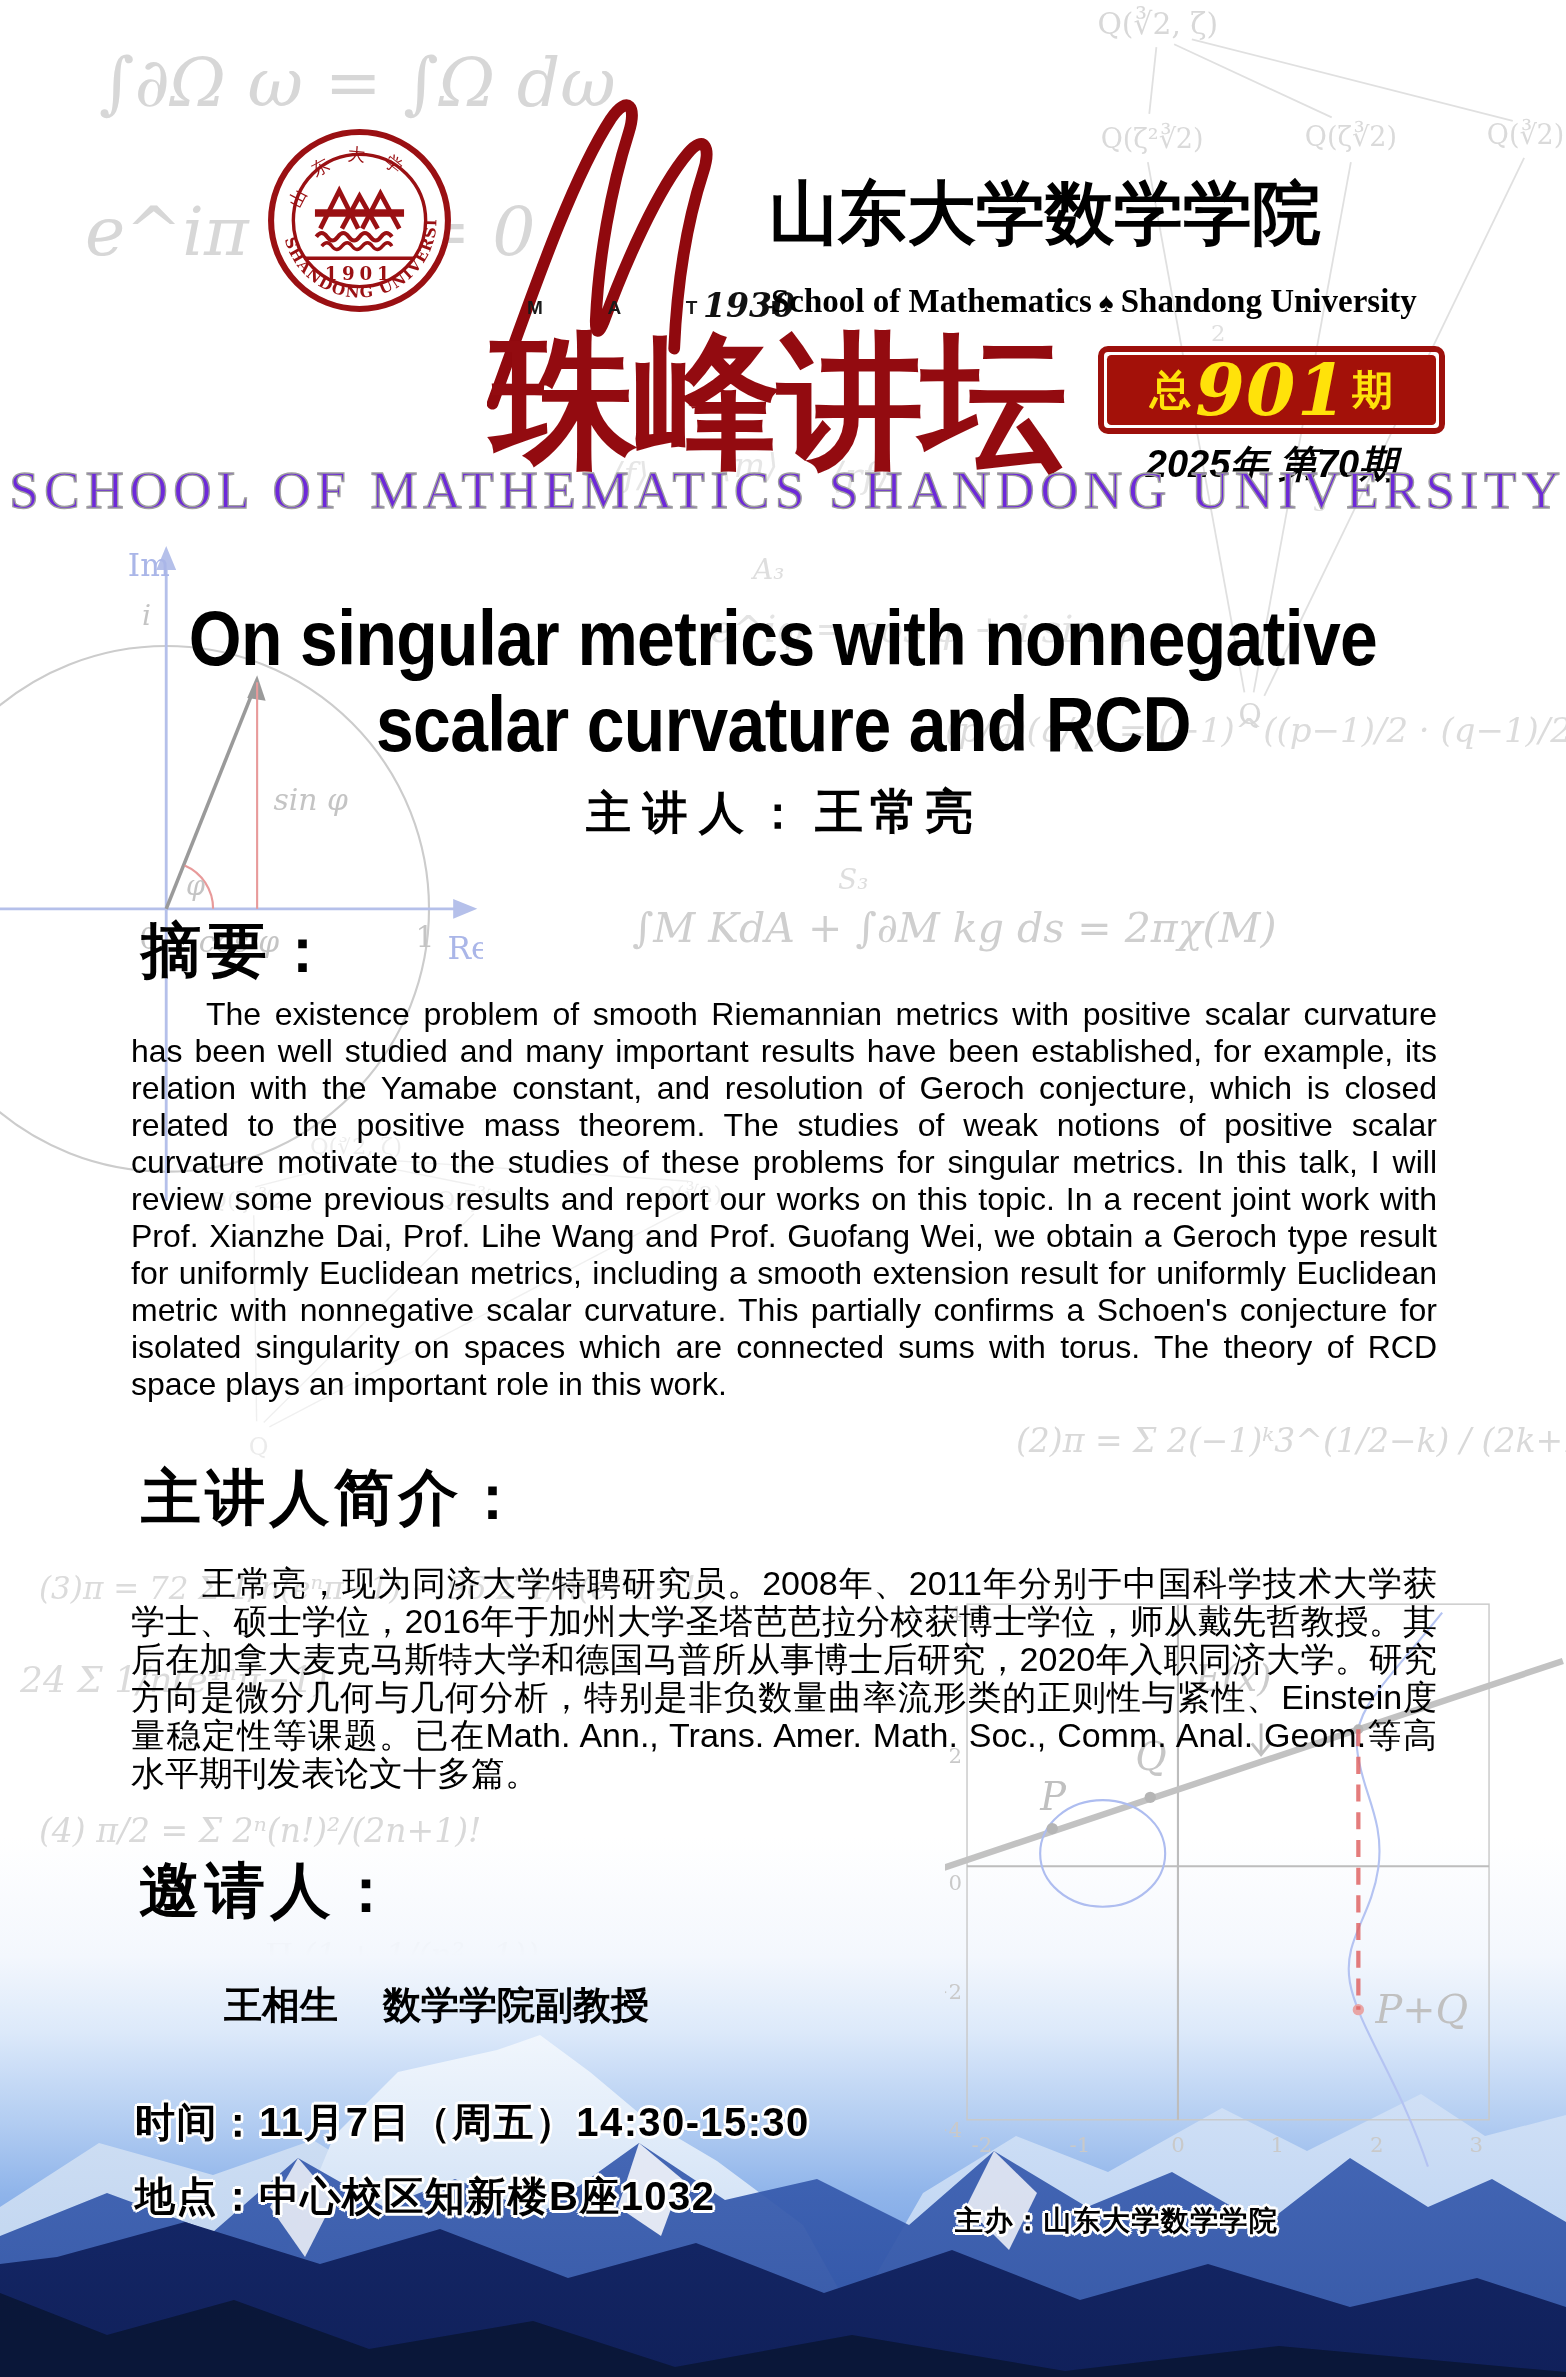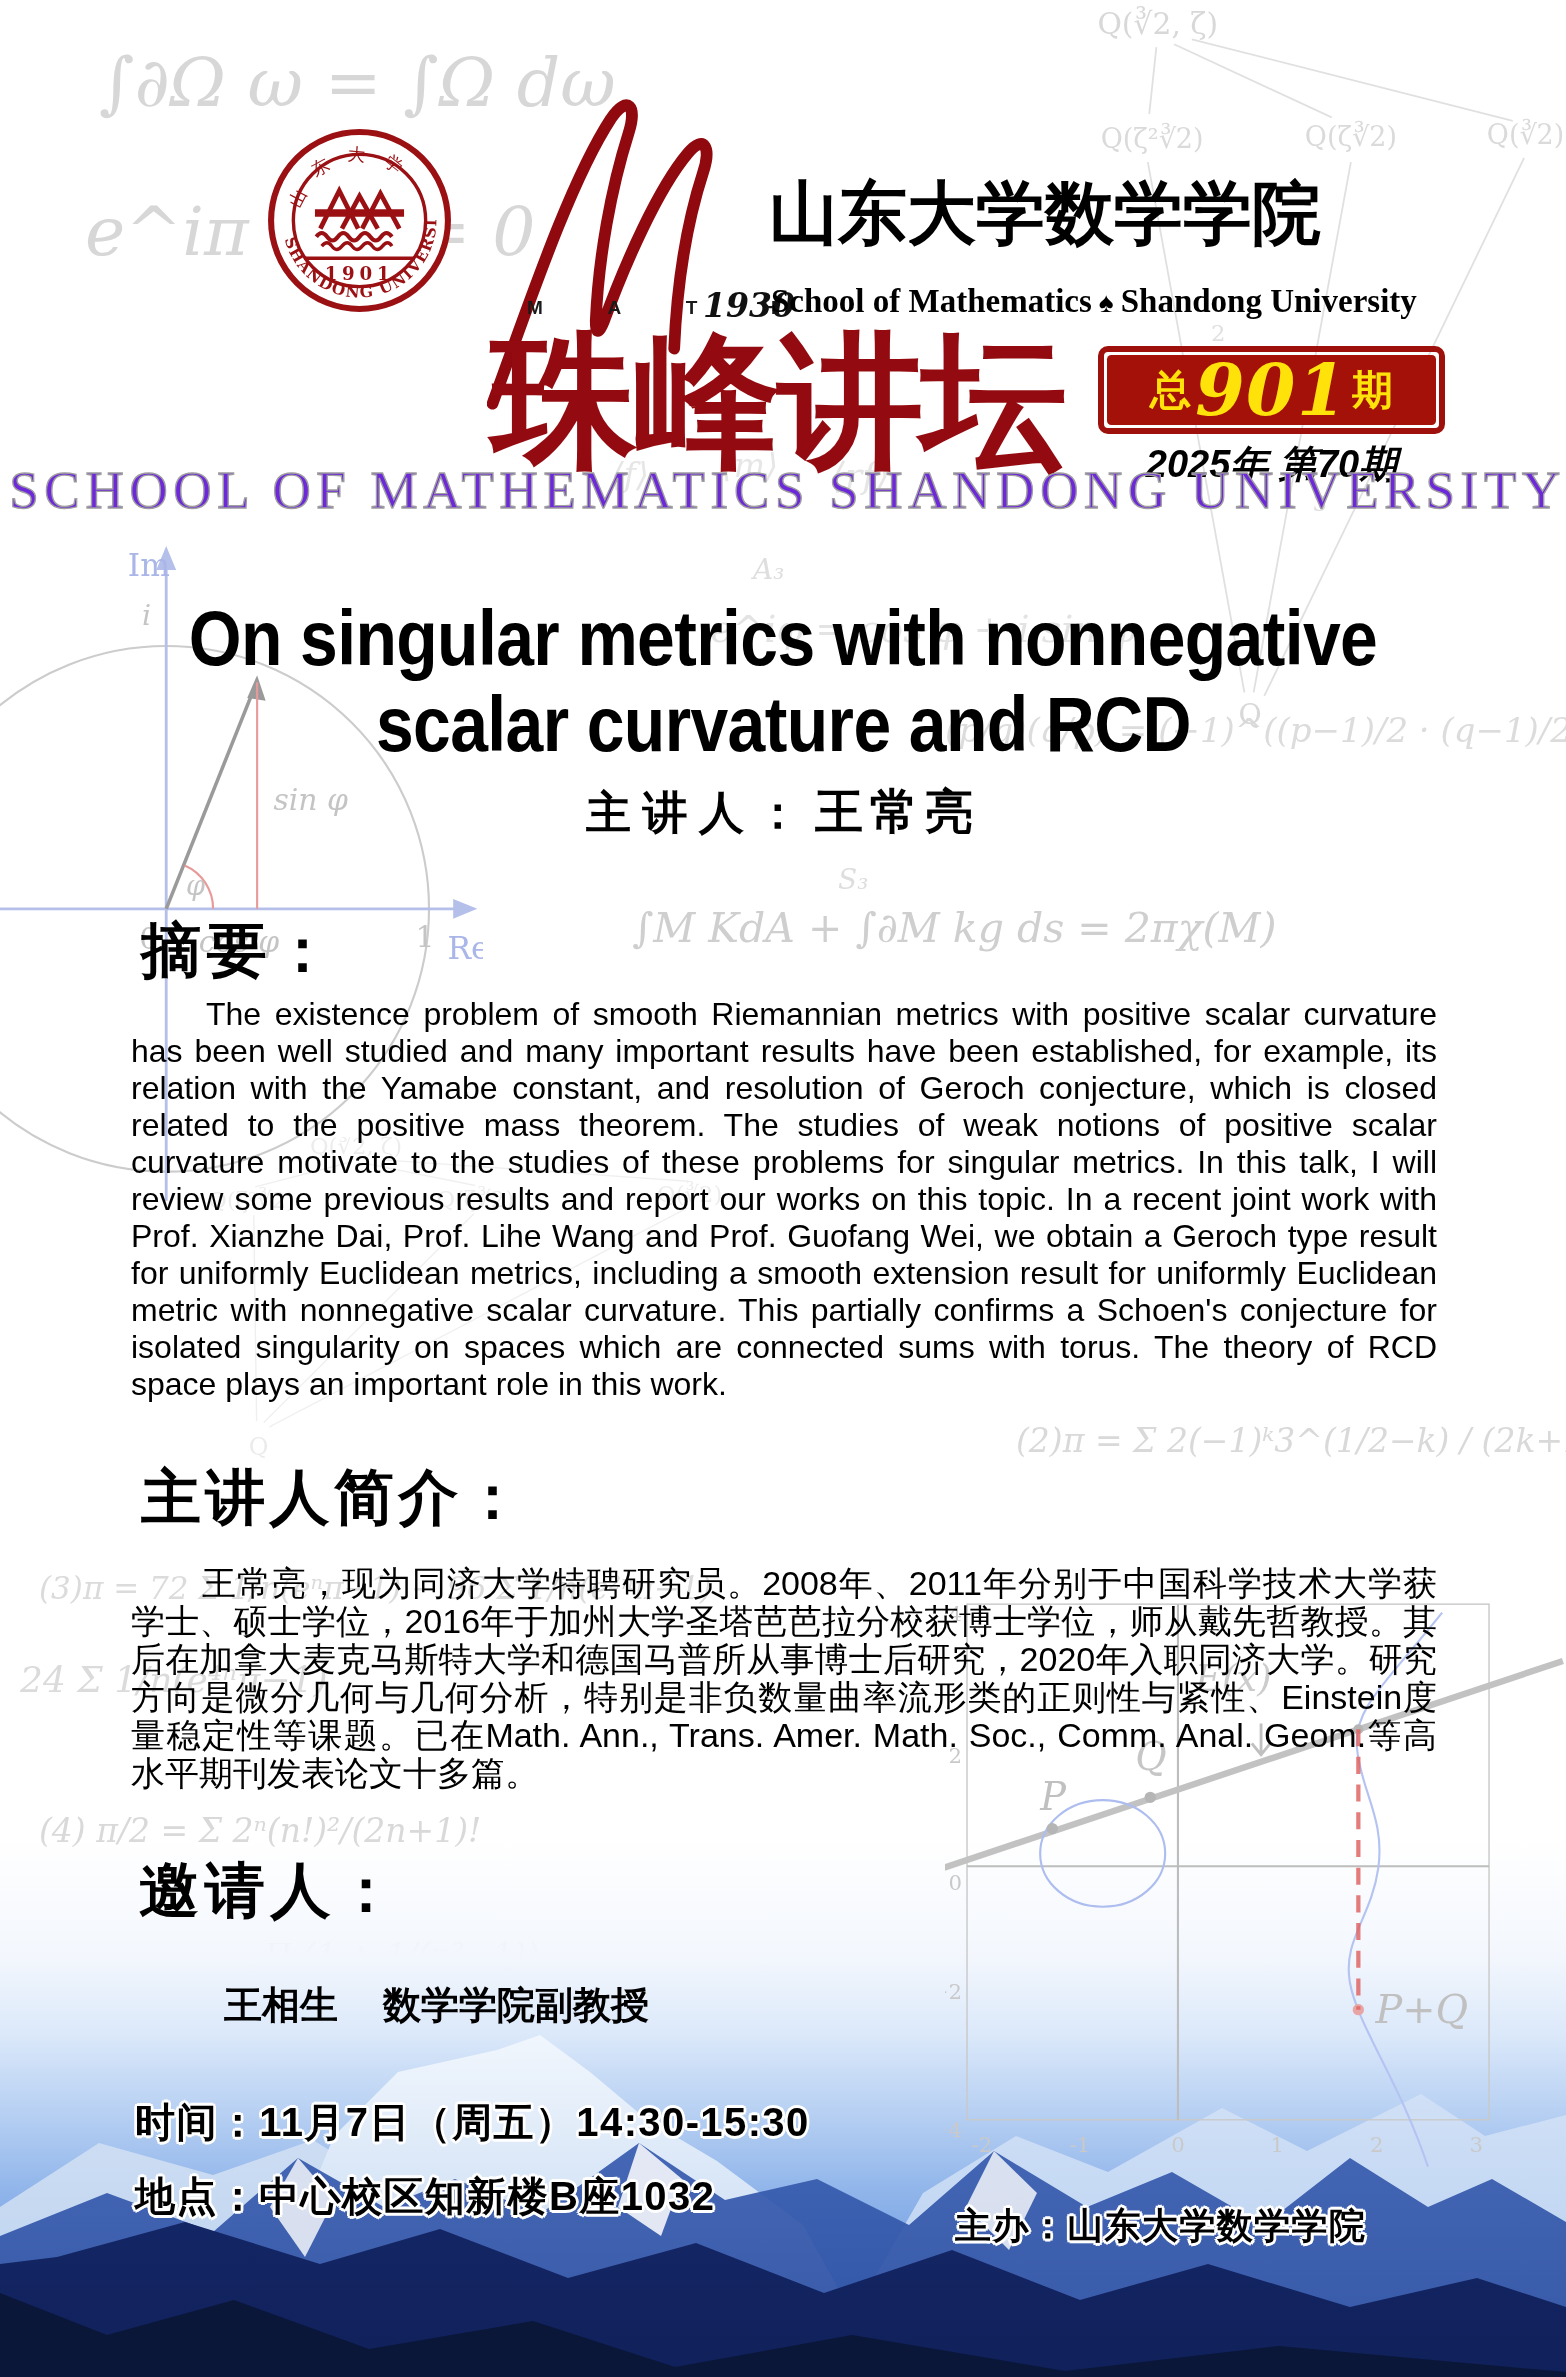--- a/index.html
+++ b/index.html
@@ -100,21 +100,21 @@
       text-align:justify;text-indent:75px;color:#000;}
   .bio-text{left:131px;top:1564px;width:1306px;font-size:34px;line-height:38px;
       text-align:justify;text-indent:71px;font-weight:500;color:#000;}
   .invite-line{left:224px;top:1980px;font-size:38px;font-weight:bold;white-space:nowrap;}
   .invite-line .gap{display:inline-block;width:45px;}
   .outline-txt{font-weight:900;color:#000;white-space:nowrap;
       text-shadow:2.8px 0 #fff,-2.8px 0 #fff,0 2.8px #fff,0 -2.8px #fff,
       2.1px 2.1px #fff,-2.1px 2.1px #fff,2.1px -2.1px #fff,-2.1px -2.1px #fff;}
   .ev-time{left:135px;top:2095px;font-size:40px;letter-spacing:1.4px;}
   .ev-venue{left:135px;top:2169px;font-size:40px;letter-spacing:1.4px;}
-  .ev-host{left:955px;top:2202px;font-size:36px;letter-spacing:1.4px;}
+  .ev-host{left:955px;top:2202px;font-size:28px;letter-spacing:1.4px;}
 </style>
 </head>
 <body>
 
 <div class="page">
 
   <div class="wm wm-stokes">∫∂Ω ω = ∫Ω dω</div>
   <div class="wm wm-euler">e^iπ + 1 = 0</div>
   <div class="wm wm-gb">∫M KdA + ∫∂M kg ds = 2πχ(M)</div>
   <div class="wm wm-eform">e^iφ = cos φ + i sin φ</div>

